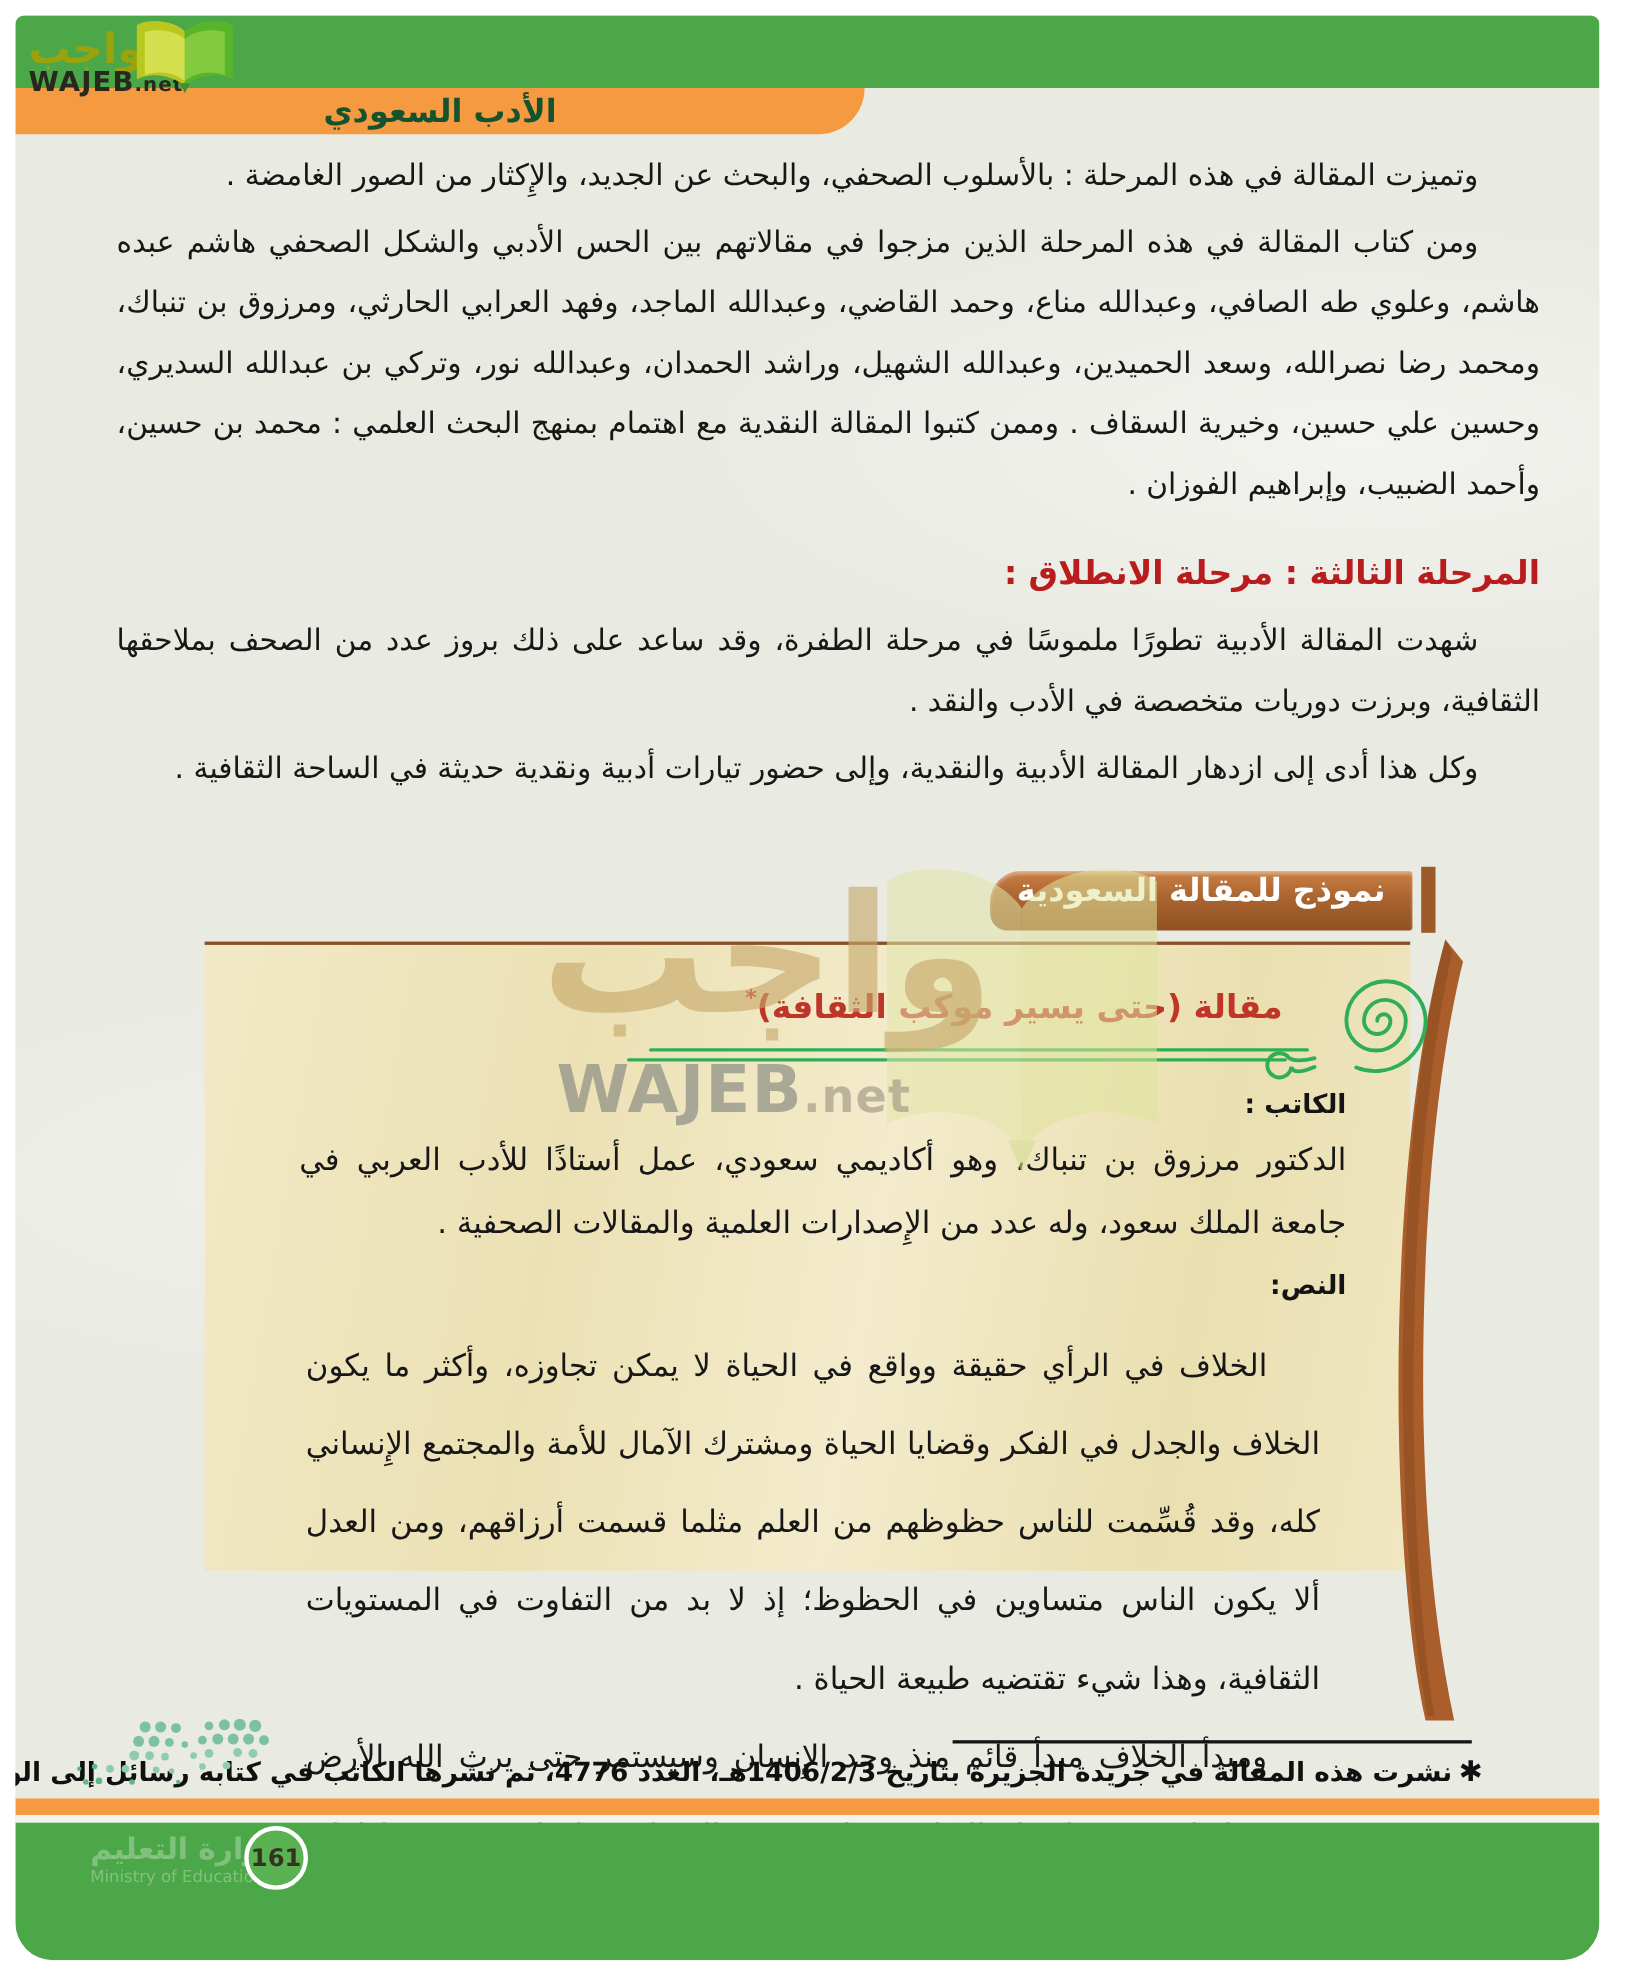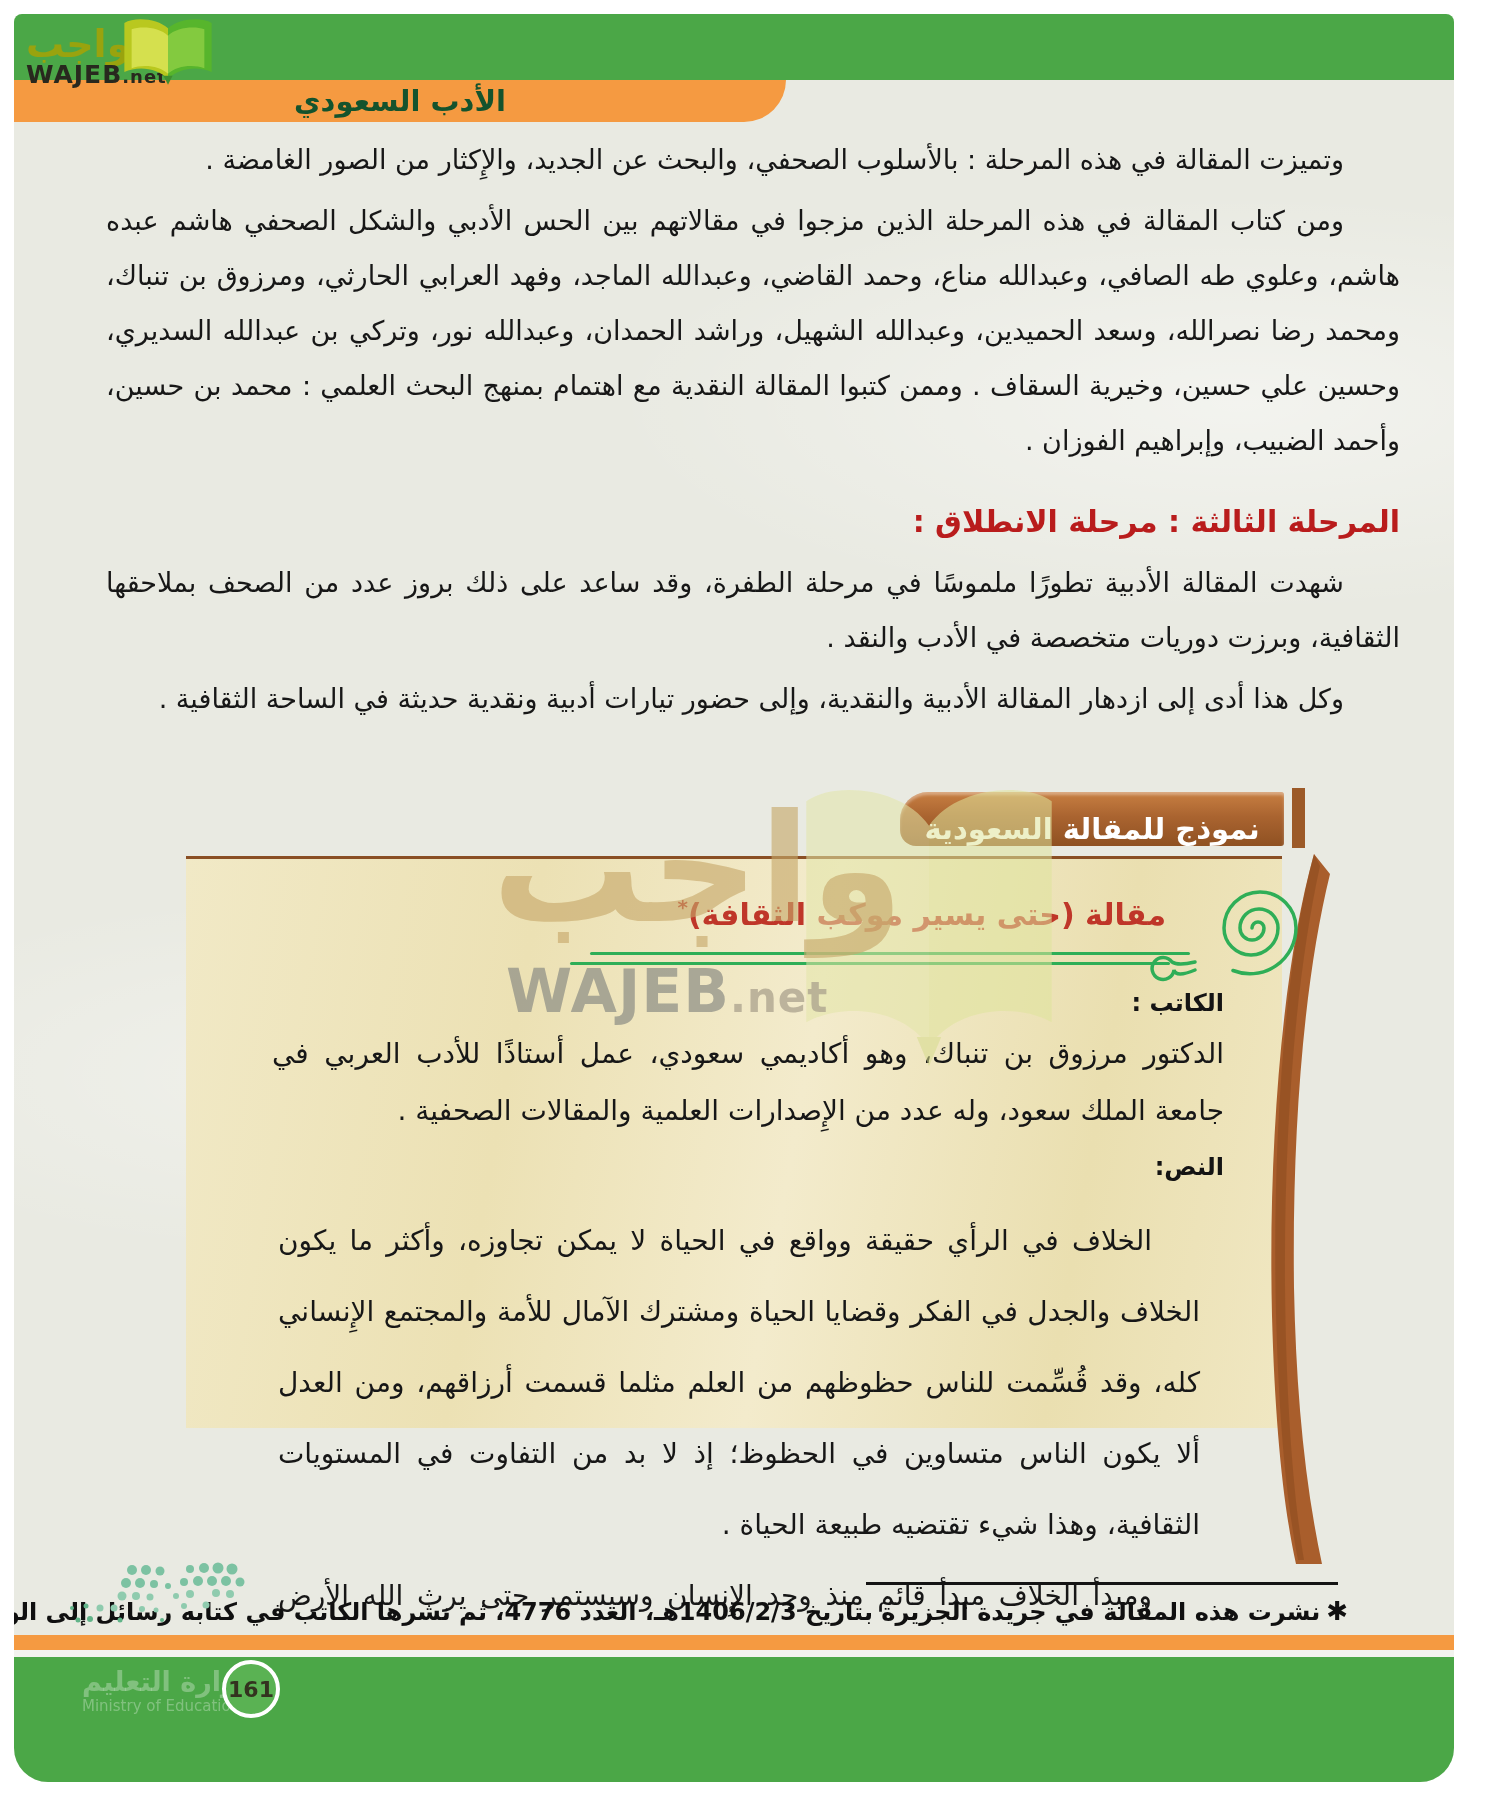--- a/index.html
+++ b/index.html
@@ -28,21 +28,21 @@
   .logo svg  { position:absolute; left:98px; top:-2px; }
   
   .intro { position:absolute; right:54px; left:92px; top:118px; direction:rtl;
            color:#171717; font-size:27px; line-height:55px; text-align:justify; text-align-last:right; }
   .intro p { text-indent:56px; margin-bottom:6px; }
   .stage-h { color:#b91c1c; font-weight:bold; font-size:30px; margin:26px 0 18px 0; text-indent:0 !important; }
   
   .banner { position:absolute; left:886px; top:778px; width:384px; height:54px;
             background:linear-gradient(#c87f42 0%, #aa6430 45%, #8f5122 100%);
             border-radius:28px 3px 3px 16px; box-shadow:inset 0 3px 3px rgba(255,255,255,.35);
-            display:flex; align-items:flex-end; justify-content:center; }
+            display:flex; align-items:flex-start; justify-content:center; }
   .banner span { color:#fff; font-weight:bold; font-size:29px; }
   .banner-bar { position:absolute; left:1278px; top:774px; width:13px; height:60px; background:#9c5a28; }
   
   .modelbox { position:absolute; left:172px; top:842px; width:1096px; height:572px;
               background:linear-gradient(100deg,#f1e9c6 0%, #ece1b4 30%, #f3ebcc 55%, #eadfb0 80%, #f0e7c2 100%);
               border-top:3px solid #8a4f24; direction:rtl; padding:36px 58px 0 86px; }
   .essay-title { color:#bf3629; font-weight:bold; font-size:30px; text-align:right; margin-left:auto; padding-left:6px; margin-right:58px; }
   .essay-title sup { font-size:20px; }
   .green-rule { height:3px; background:#2fae57; width:600px; margin:20px 34px 0 auto; border-radius:2px; }
   .h-bold { font-weight:bold; font-size:24px; color:#141414; }

